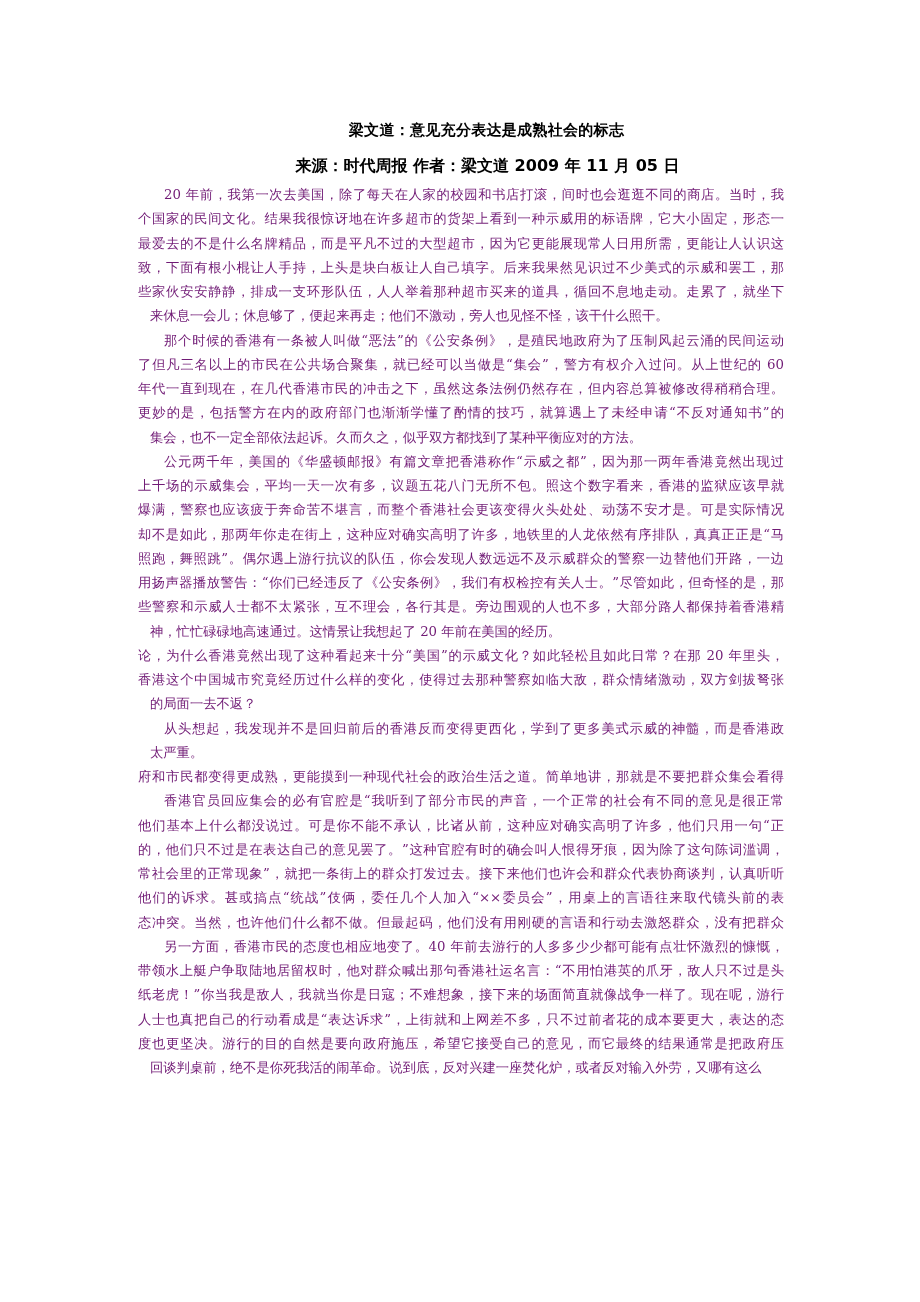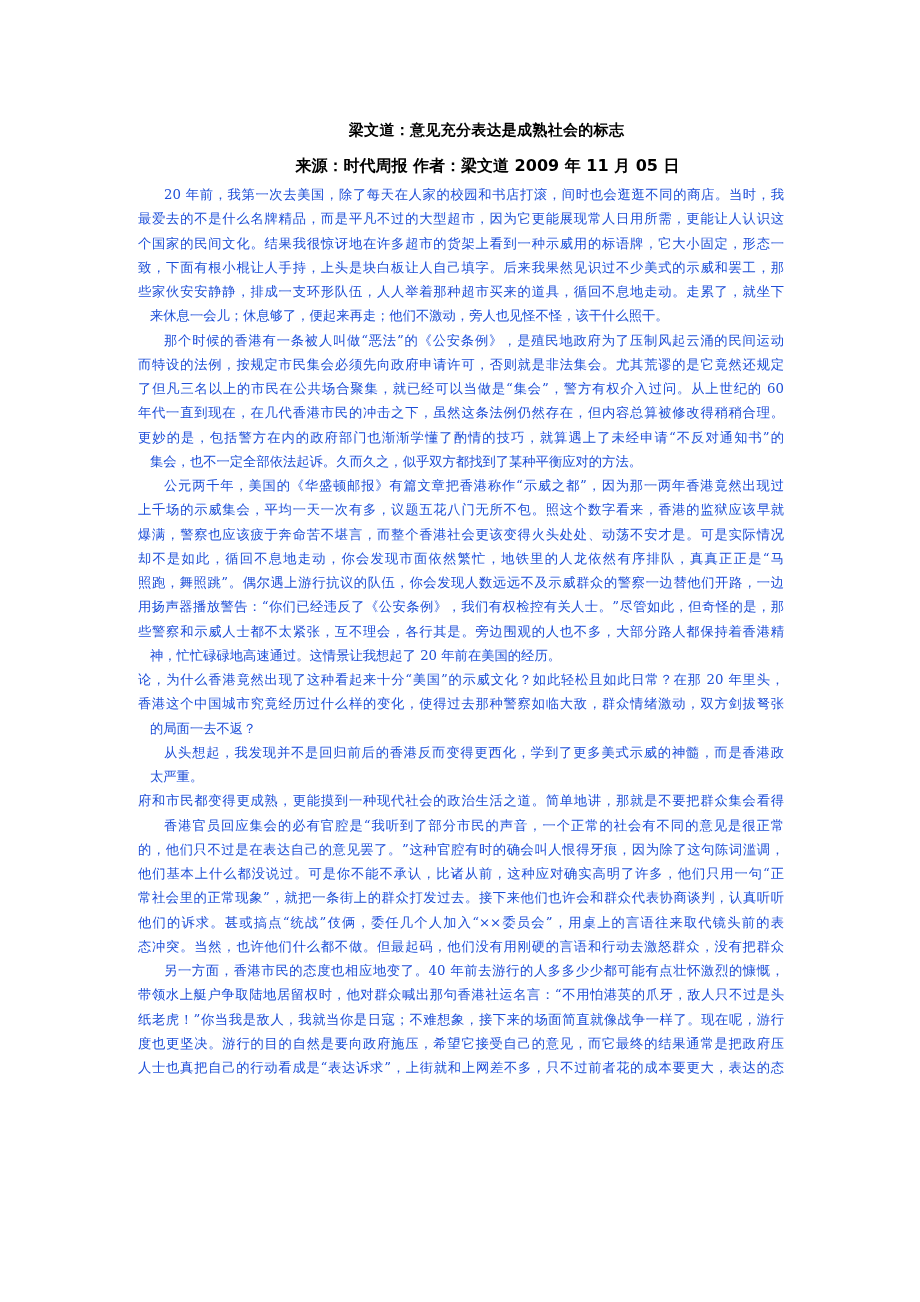--- a/index.html
+++ b/index.html
@@ -10,79 +10,79 @@
     font-family: "DejaVu Sans", sans-serif; font-weight: bold; font-size: 15px; color: #000;
     line-height: 22px; letter-spacing: 0.3px;
   }
   .subtitle {
     position: absolute; top: 154px; left: 0; width: 975px; text-align: center;
     font-family: "DejaVu Sans", sans-serif; font-weight: bold; font-size: 16px; color: #000;
     line-height: 24px;
   }
   .body {
     position: absolute; top: 183px; left: 138px; width: 646px;
-    font-family: "DejaVu Serif", serif; font-size: 13.3px; color: #1d4ed8;
+    font-family: "DejaVu Serif", serif; font-size: 13.3px; color: #701a75;
     line-height: 24.25px;
   }
   .line { display: block; white-space: nowrap; text-align: justify; text-align-last: justify; height: 24.25px; overflow: hidden; }
   .line.last { text-align-last: left; margin-left: 12px; }
   .line.indent { padding-left: 26px; }
 </style>
 </head>
 <body>
 
 <div class="page">
   <div class="title">梁文道：意见充分表达是成熟社会的标志</div>
   <div class="subtitle">来源：时代周报  作者：梁文道  2009 年 11 月 05 日</div>
   <div class="body" id="body">
       <div>
         <span class="line indent">20 年前，我第一次去美国，除了每天在人家的校园和书店打滚，间时也会逛逛不同的商店。当时，我</span>
+        <span class="line">个国家的民间文化。结果我很惊讶地在许多超市的货架上看到一种示威用的标语牌，它大小固定，形态一</span>
         <span class="line">最爱去的不是什么名牌精品，而是平凡不过的大型超市，因为它更能展现常人日用所需，更能让人认识这</span>
-        <span class="line">个国家的民间文化。结果我很惊讶地在许多超市的货架上看到一种示威用的标语牌，它大小固定，形态一</span>
         <span class="line">致，下面有根小棍让人手持，上头是块白板让人自己填字。后来我果然见识过不少美式的示威和罢工，那</span>
         <span class="line">些家伙安安静静，排成一支环形队伍，人人举着那种超市买来的道具，循回不息地走动。走累了，就坐下</span>
         <span class="line last">来休息一会儿；休息够了，便起来再走；他们不激动，旁人也见怪不怪，该干什么照干。</span>
       </div>
       <div>
         <span class="line indent">那个时候的香港有一条被人叫做“恶法”的《公安条例》，是殖民地政府为了压制风起云涌的民间运动</span>
-        <span class="line">而特设的法例，按规定市民集会必须先向政府申请许可，否则就是非法集会。尤其荒谬的是它竟然还规定</span>
         <span class="line">了但凡三名以上的市民在公共场合聚集，就已经可以当做是“集会”，警方有权介入过问。从上世纪的 60</span>
         <span class="line">年代一直到现在，在几代香港市民的冲击之下，虽然这条法例仍然存在，但内容总算被修改得稍稍合理。</span>
         <span class="line">更妙的是，包括警方在内的政府部门也渐渐学懂了酌情的技巧，就算遇上了未经申请“不反对通知书”的</span>
         <span class="line last">集会，也不一定全部依法起诉。久而久之，似乎双方都找到了某种平衡应对的方法。</span>
       </div>
       <div>
         <span class="line indent">公元两千年，美国的《华盛顿邮报》有篇文章把香港称作“示威之都”，因为那一两年香港竟然出现过</span>
         <span class="line">上千场的示威集会，平均一天一次有多，议题五花八门无所不包。照这个数字看来，香港的监狱应该早就</span>
         <span class="line">爆满，警察也应该疲于奔命苦不堪言，而整个香港社会更该变得火头处处、动荡不安才是。可是实际情况</span>
-        <span class="line">却不是如此，循回不息地走动，你会发现市面依然繁忙，地铁里的人龙依然有序排队，真真正正是“马</span>
+        <span class="line">却不是如此，那两年你走在街上，这种应对确实高明了许多，地铁里的人龙依然有序排队，真真正正是“马</span>
         <span class="line">照跑，舞照跳”。偶尔遇上游行抗议的队伍，你会发现人数远远不及示威群众的警察一边替他们开路，一边</span>
         <span class="line">用扬声器播放警告：“你们已经违反了《公安条例》，我们有权检控有关人士。”尽管如此，但奇怪的是，那</span>
         <span class="line">些警察和示威人士都不太紧张，互不理会，各行其是。旁边围观的人也不多，大部分路人都保持着香港精</span>
         <span class="line last">神，忙忙碌碌地高速通过。这情景让我想起了 20 年前在美国的经历。</span>
       </div>
       <div>
         <span class="line">论，为什么香港竟然出现了这种看起来十分“美国”的示威文化？如此轻松且如此日常？在那 20 年里头，</span>
         <span class="line">香港这个中国城市究竟经历过什么样的变化，使得过去那种警察如临大敌，群众情绪激动，双方剑拔弩张</span>
         <span class="line last">的局面一去不返？</span>
       </div>
       <div>
         <span class="line indent">从头想起，我发现并不是回归前后的香港反而变得更西化，学到了更多美式示威的神髓，而是香港政</span>
         <span class="line last">太严重。</span>
         <span class="line">府和市民都变得更成熟，更能摸到一种现代社会的政治生活之道。简单地讲，那就是不要把群众集会看得</span>
       </div>
       <div>
         <span class="line indent">香港官员回应集会的必有官腔是“我听到了部分市民的声音，一个正常的社会有不同的意见是很正常</span>
+        <span class="line">他们基本上什么都没说过。可是你不能不承认，比诸从前，这种应对确实高明了许多，他们只用一句“正</span>
         <span class="line">的，他们只不过是在表达自己的意见罢了。”这种官腔有时的确会叫人恨得牙痕，因为除了这句陈词滥调，</span>
-        <span class="line">他们基本上什么都没说过。可是你不能不承认，比诸从前，这种应对确实高明了许多，他们只用一句“正</span>
         <span class="line">常社会里的正常现象”，就把一条街上的群众打发过去。接下来他们也许会和群众代表协商谈判，认真听听</span>
         <span class="line">他们的诉求。甚或搞点“统战”伎俩，委任几个人加入“××委员会”，用桌上的言语往来取代镜头前的表</span>
         <span class="line">态冲突。当然，也许他们什么都不做。但最起码，他们没有用刚硬的言语和行动去激怒群众，没有把群众</span>
       </div>
       <div>
         <span class="line indent">另一方面，香港市民的态度也相应地变了。40 年前去游行的人多多少少都可能有点壮怀激烈的慷慨，</span>
         <span class="line">带领水上艇户争取陆地居留权时，他对群众喊出那句香港社运名言：“不用怕港英的爪牙，敌人只不过是头</span>
         <span class="line">纸老虎！”你当我是敌人，我就当你是日寇；不难想象，接下来的场面简直就像战争一样了。现在呢，游行</span>
+        <span class="line">人士也真把自己的行动看成是“表达诉求”，上街就和上网差不多，只不过前者花的成本要更大，表达的态</span>
         <span class="line">度也更坚决。游行的目的自然是要向政府施压，希望它接受自己的意见，而它最终的结果通常是把政府压</span>
-        <span class="line">人士也真把自己的行动看成是“表达诉求”，上街就和上网差不多，只不过前者花的成本要更大，表达的态</span>
+        <span class="line last">回谈判桌前，绝不是你死我活的闹革命。说到底，反对兴建一座焚化炉，或者反对输入外劳，又哪有这么</span>
       </div>
     </div>
 </div>
 
 </body></html>

